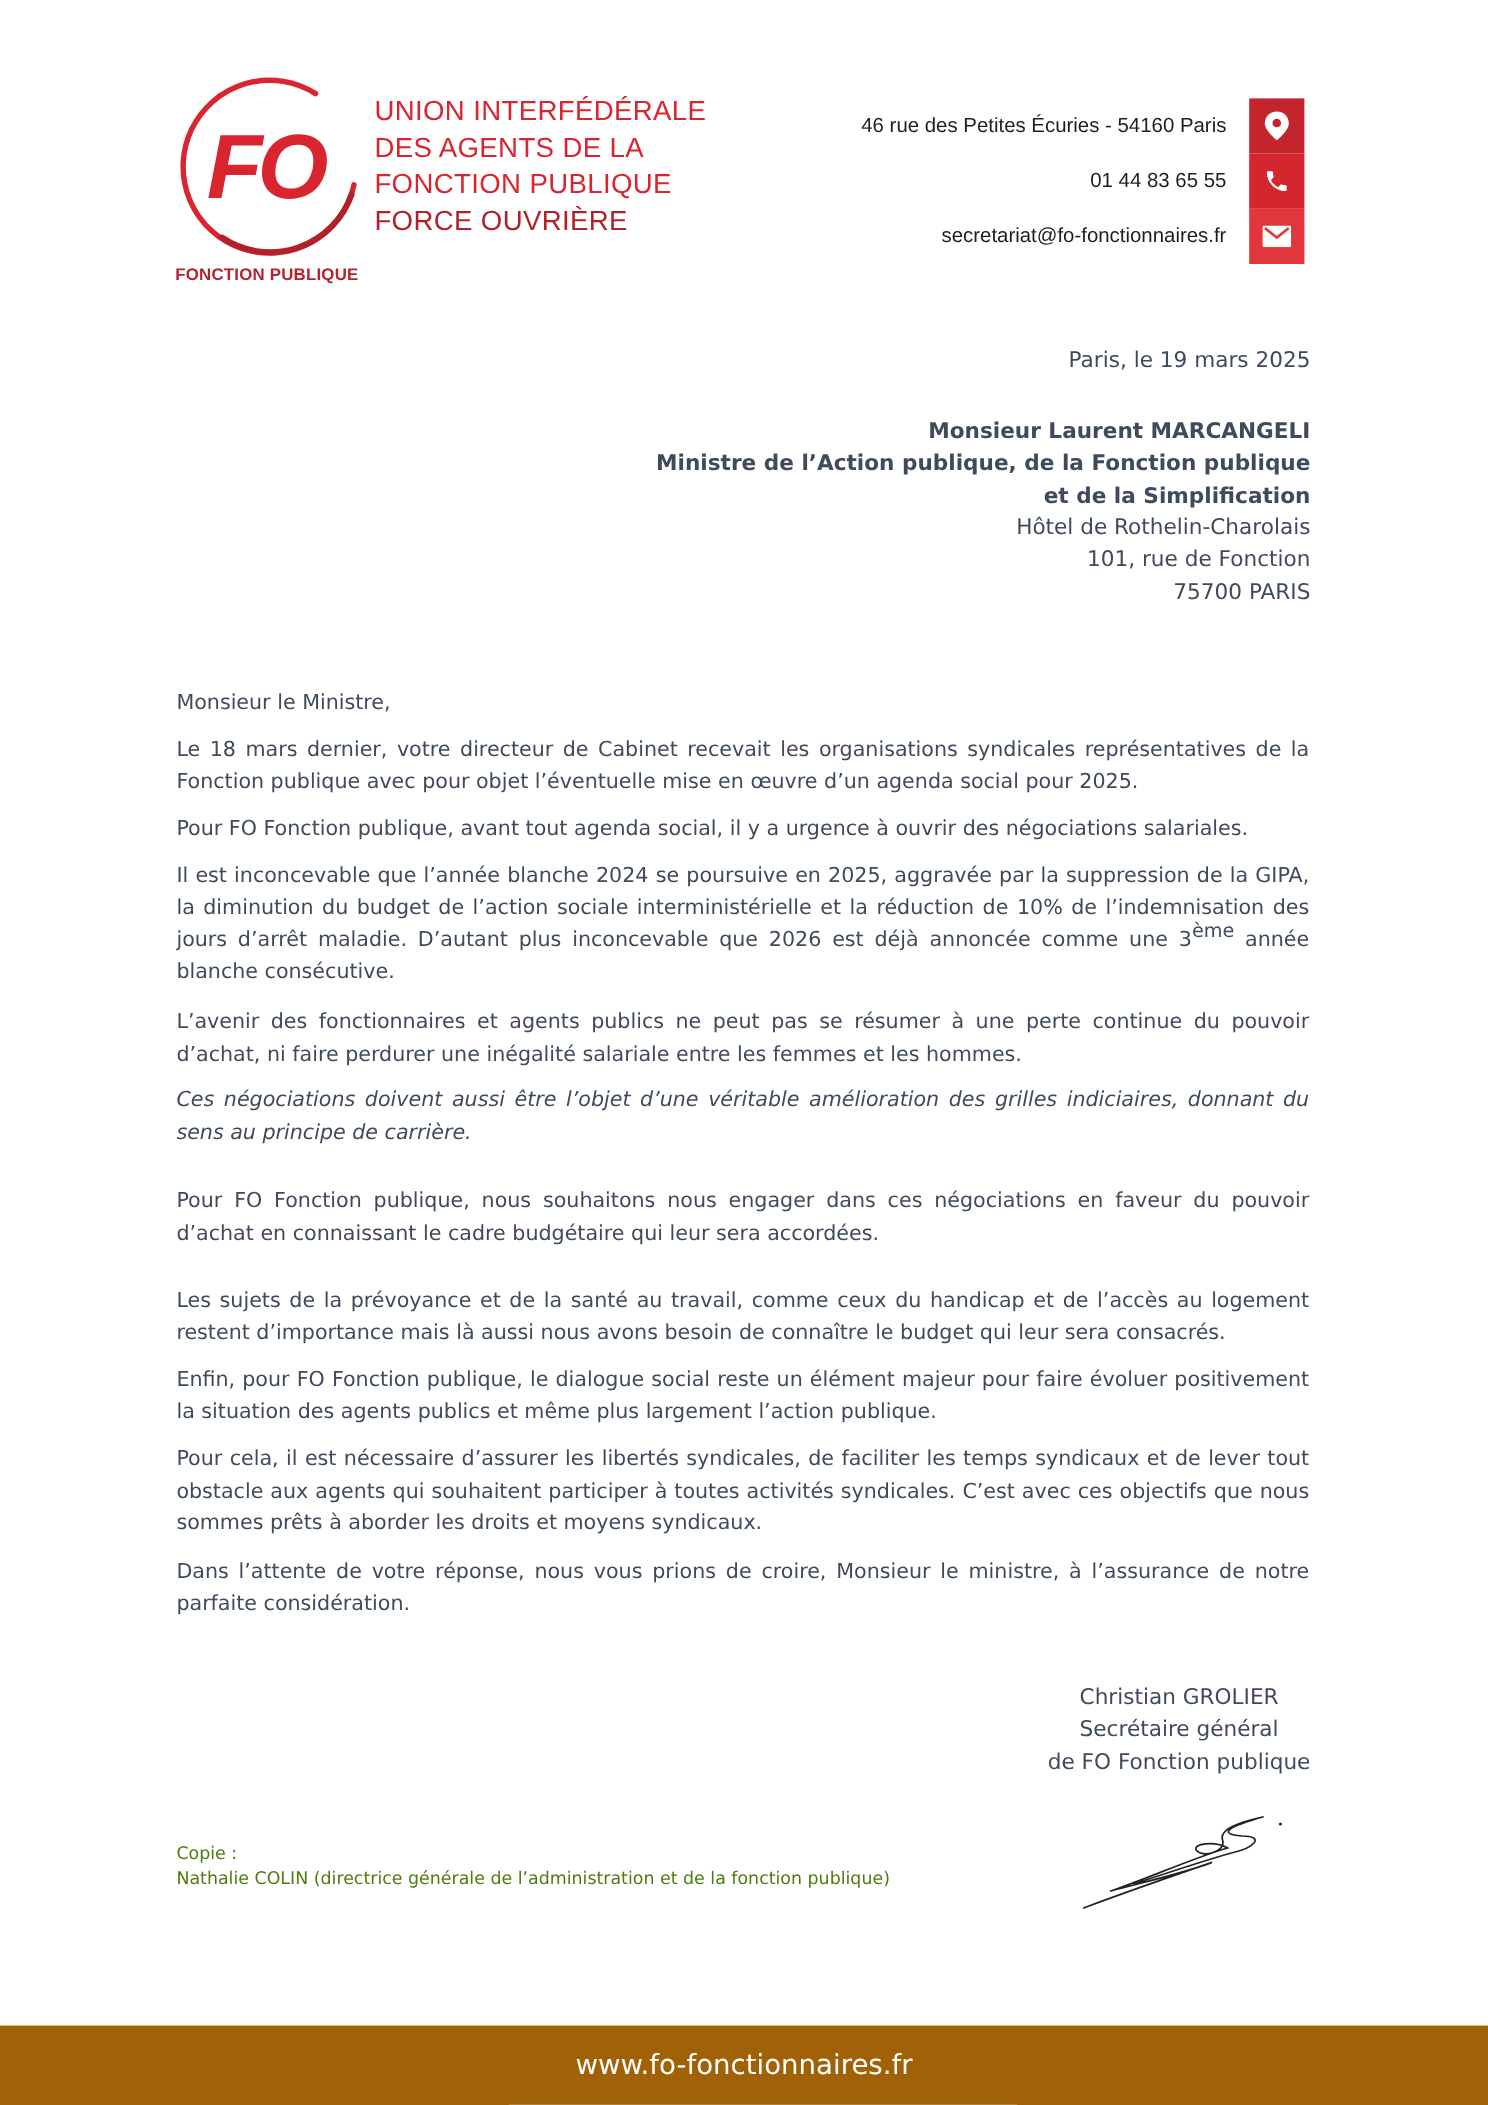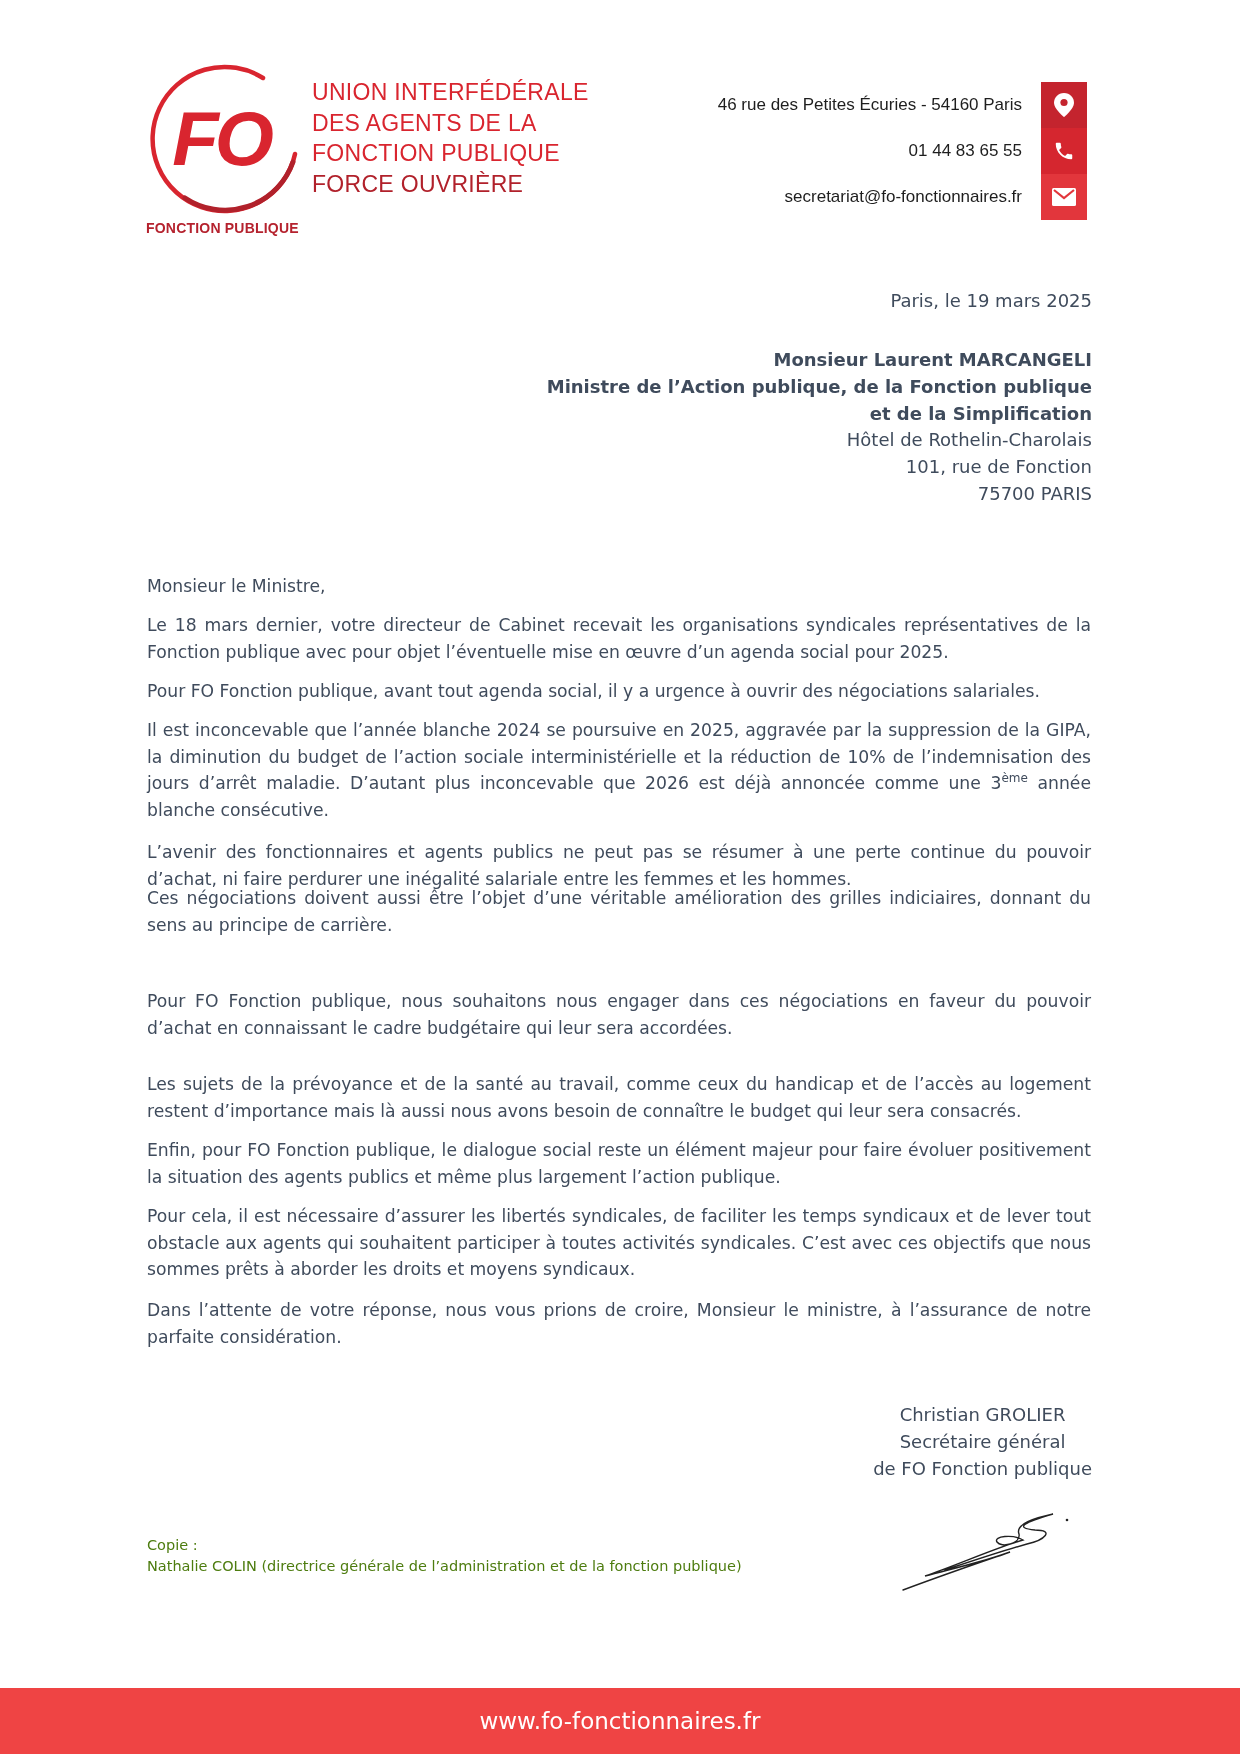--- a/index.html
+++ b/index.html
@@ -30,35 +30,35 @@
   .recipient { position: absolute; right: 148px; top: 347px; text-align: right; font-size: 18px; line-height: 26.8px; }
   .recipient .b { font-weight: bold; }
 
   .body { position: absolute; left: 147px; width: 944px; font-size: 17.2px; line-height: 26.6px; }
   .body p { margin: 0; text-align: justify; }
   .p-salut { top: 573px; }
   .p1 { top: 612px; }
   .p2 { top: 678px; }
   .p3 { top: 717px; }
   .p4 { top: 839px; }
-  .p5 { top: 885px; }
+  .p5 { top: 904px; font-style: italic; }
   .p6 { top: 988px; }
   .p7 { top: 1071px; }
   .p8 { top: 1137px; }
   .p9 { top: 1203px; }
   .p10 { top: 1297px; }
-  sup { font-size: 12px; line-height: 0; vertical-align: 7px; }
+  sup { font-size: 16px; line-height: 0; vertical-align: 7px; }
 
   .signature { position: absolute; right: 148px; top: 1402px; text-align: center; font-size: 18px; line-height: 26.8px; }
   .sig-mark { position: absolute; left: 895px; top: 1500px; width: 190px; height: 95px; }
 
   .copy { position: absolute; left: 147px; top: 1535px; font-size: 14.5px; line-height: 20.5px; color: #4d7c0f; }
 
   
-  .footer { position: absolute; left: 0; top: 1688px; width: 1240px; height: 66px; background: #ef4444;
+  .footer { position: absolute; left: 0; top: 1688px; width: 1240px; height: 66px; background: #a16207;
             display: flex; align-items: center; justify-content: center; }
   .footer span { color: #ffffff; font-size: 23px; font-family: "DejaVu Sans", sans-serif; }
 </style>
 </head>
 <body>
 
 <div>
   <svg class="logo" viewBox="0 0 155 155">
     <path d="M 118 16 A 72 72 0 1 0 150 92" fill="none" stroke="#d9252f" stroke-width="4.5" stroke-linecap="round"></path>
     <path d="M 40 136 A 72 72 0 0 0 148 100" fill="none" stroke="#b1212b" stroke-width="5" stroke-linecap="round"></path>

